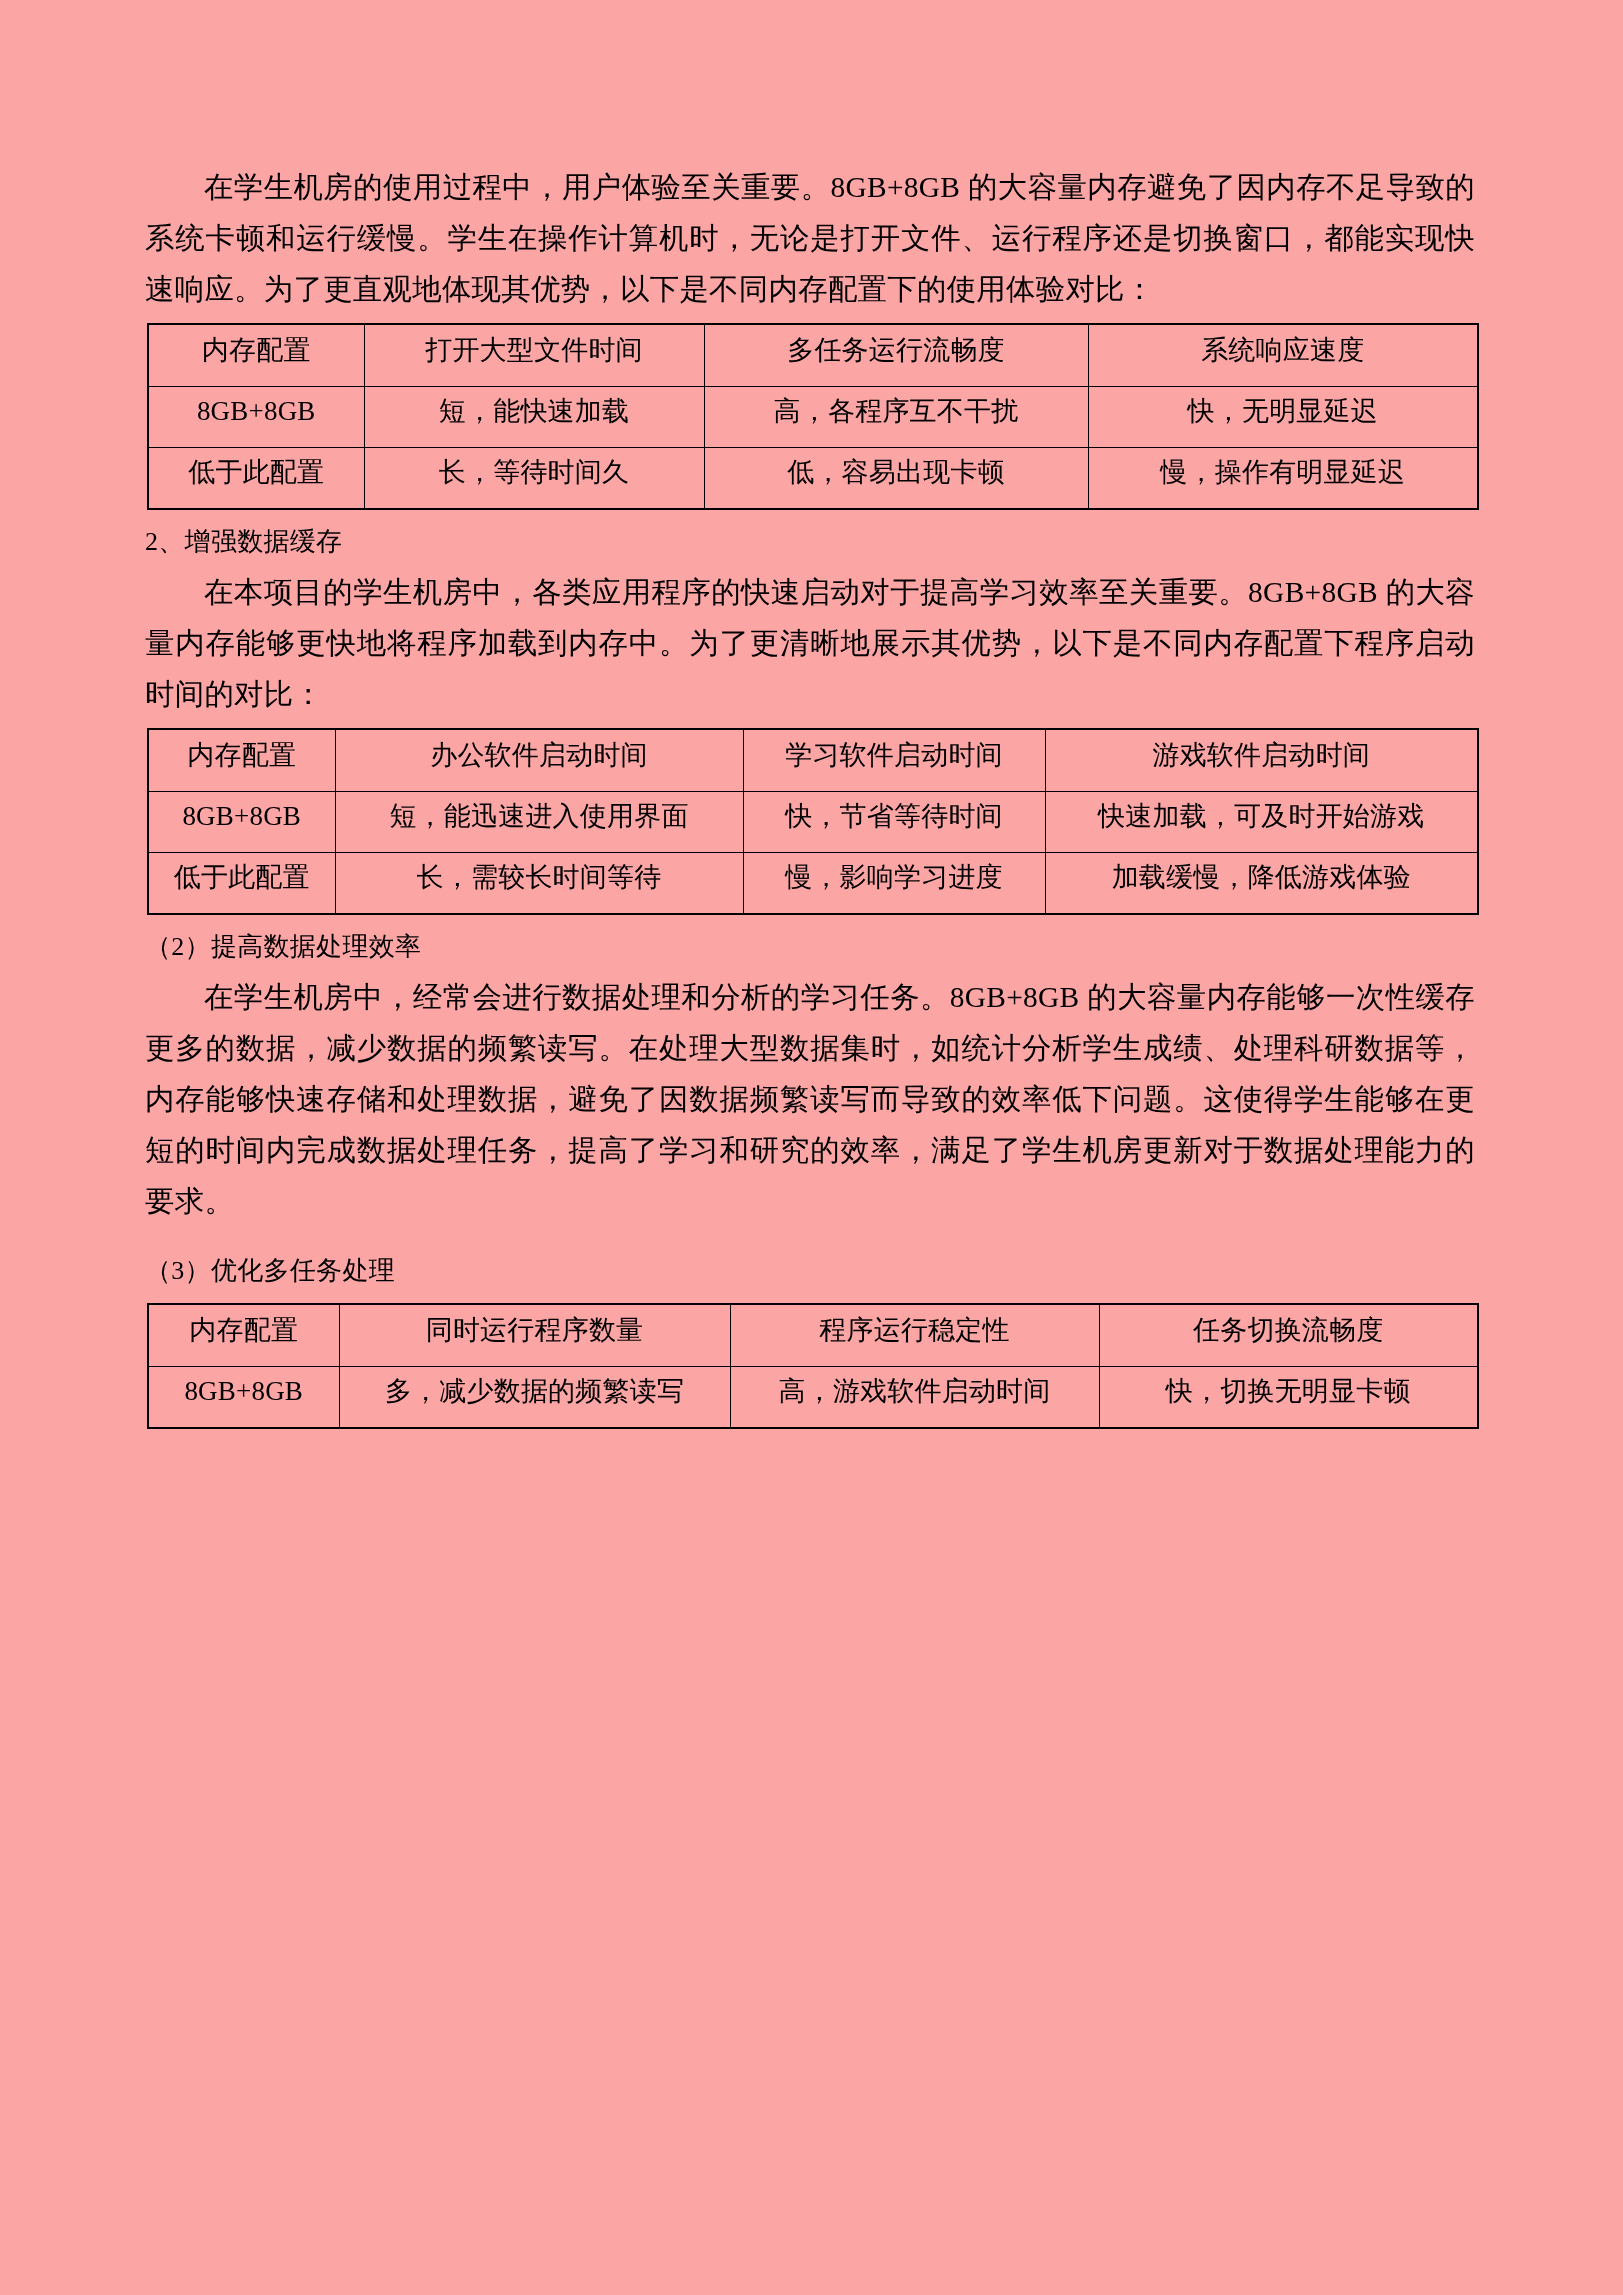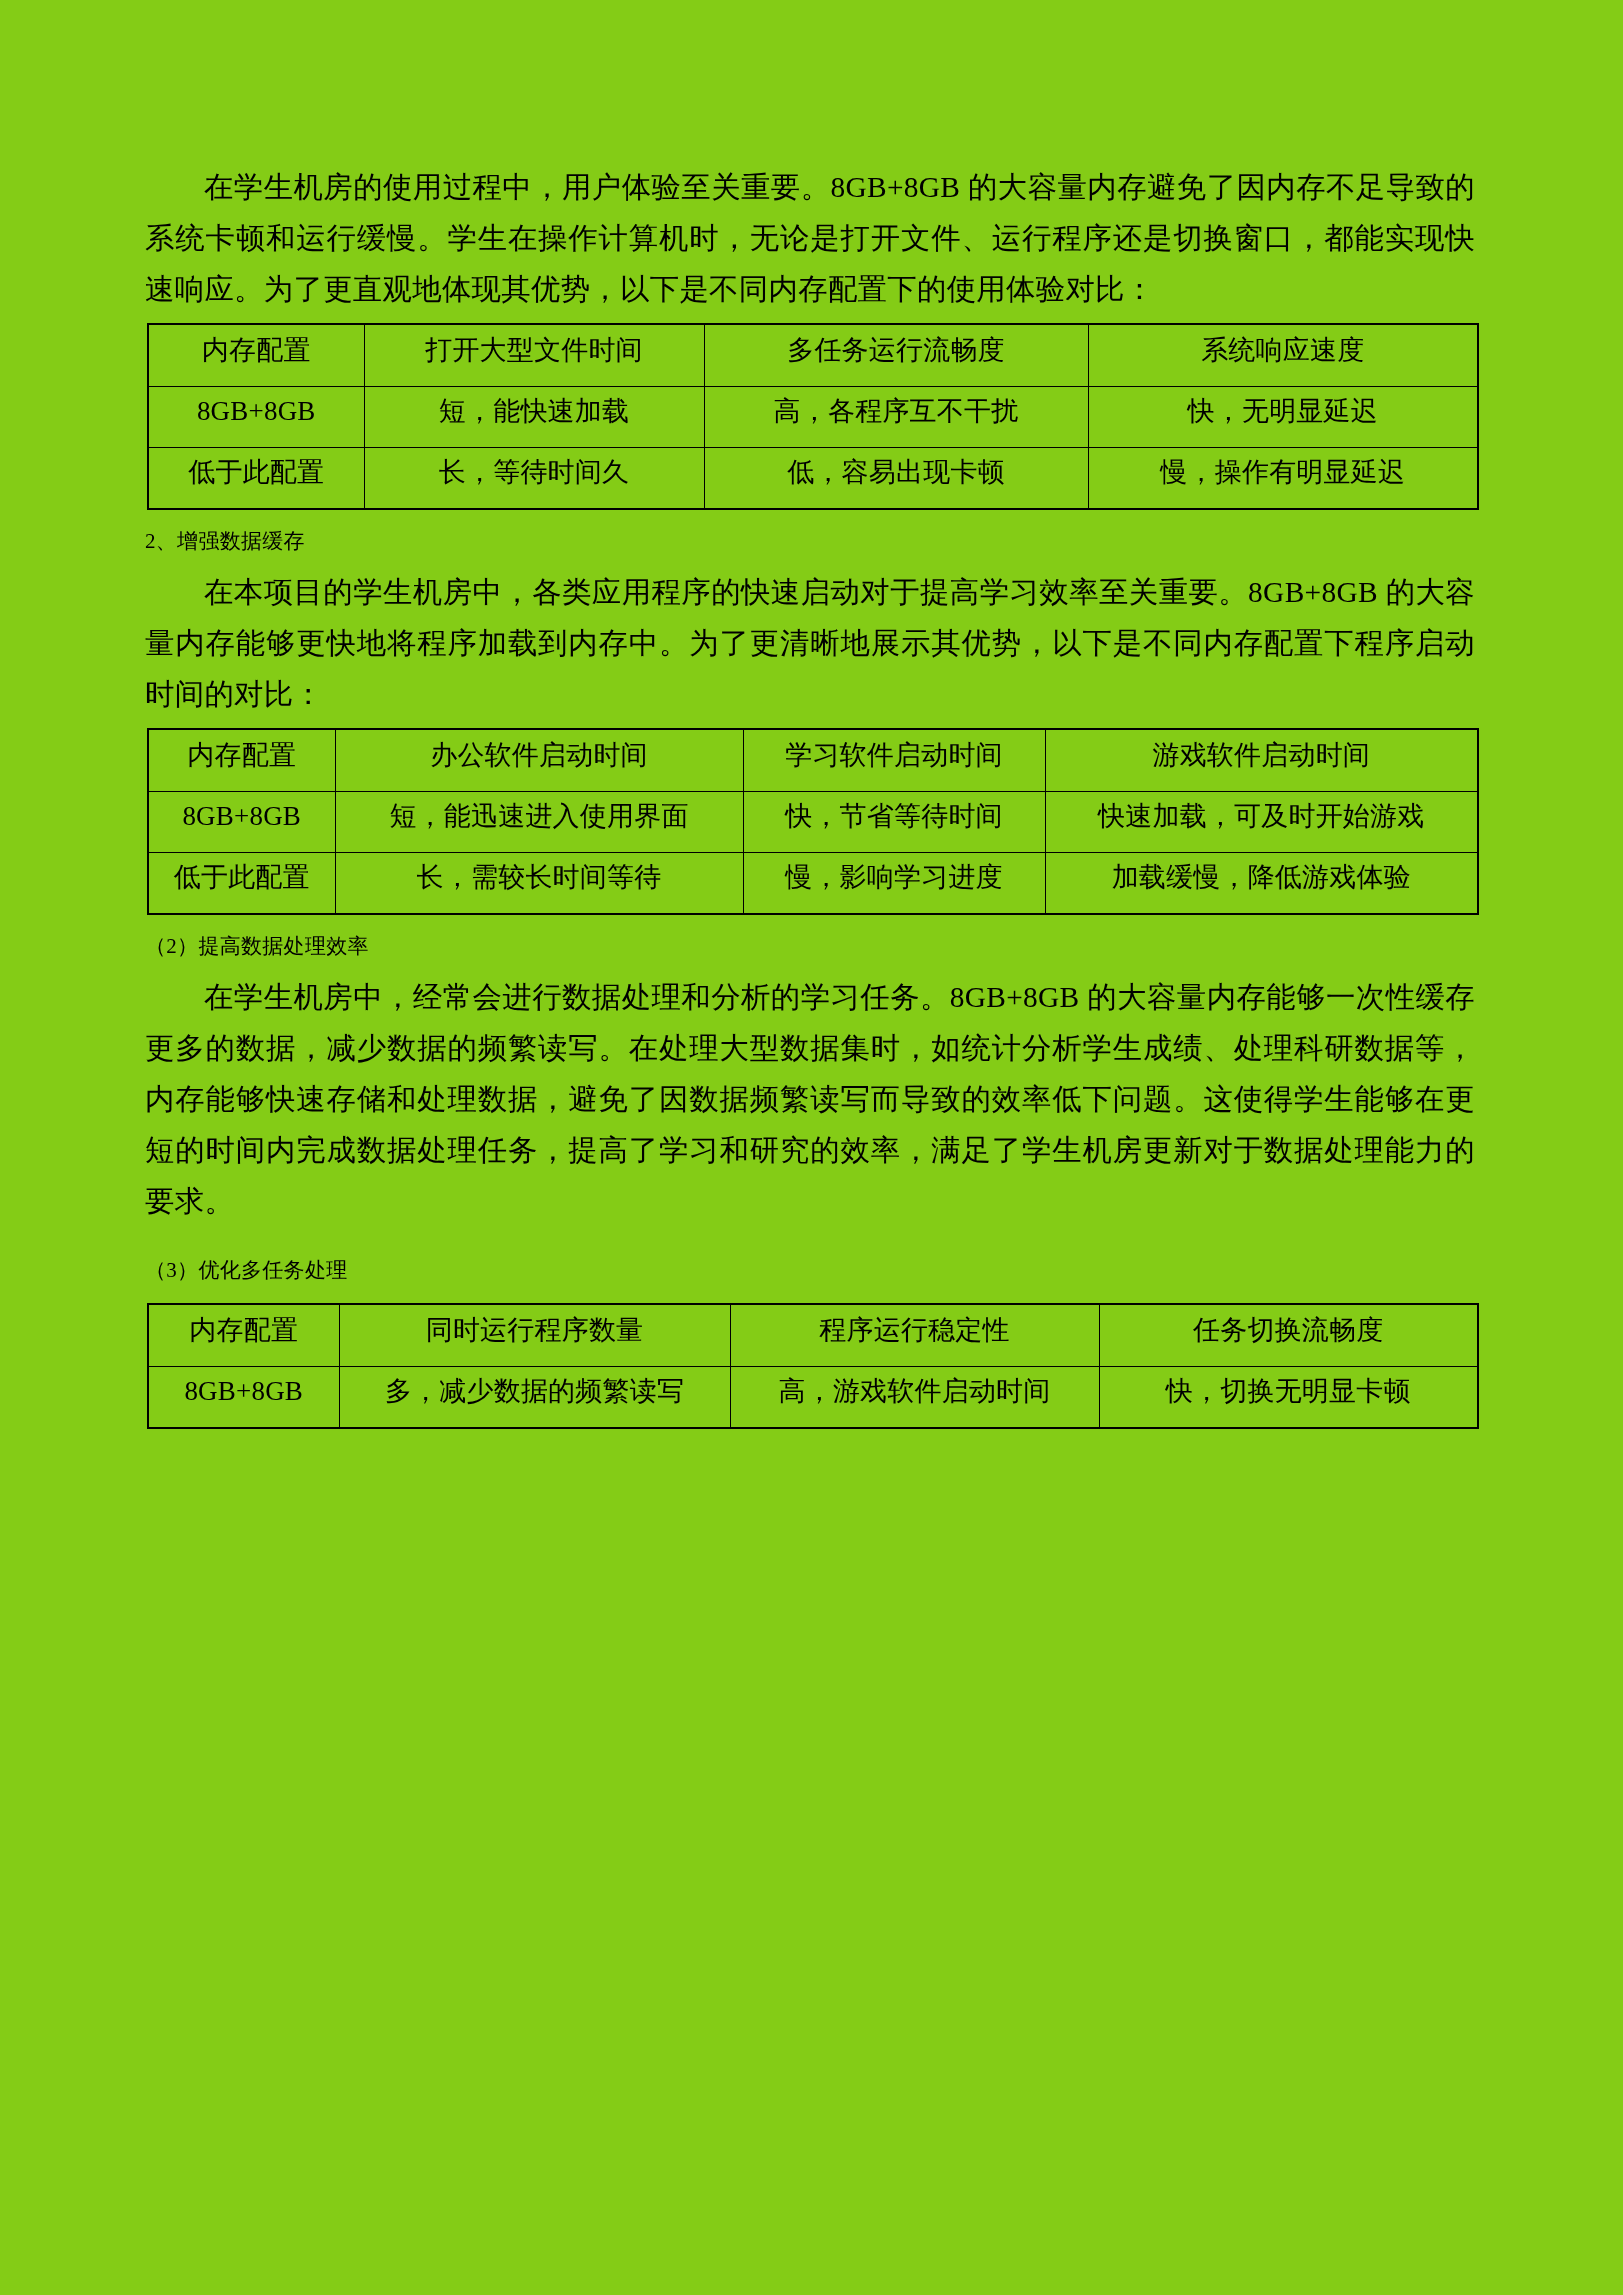--- a/index.html
+++ b/index.html
@@ -13,35 +13,35 @@
     font-family: "Liberation Serif", "DejaVu Serif", serif;
     color: #000000;
     position: relative;
     overflow: hidden;
   }
   .page {
     position: absolute;
     left: 0; top: 0;
     width: 1623px;
     height: 2295px;
-    background: #84cc16;
+    background: #fca5a5;
     box-sizing: border-box;
     padding: 162px 148px 0 145px;
   }
   .body-par {
     font-size: 29.4px;
     line-height: 51px;
     text-align: justify;
     text-justify: inter-ideograph;
     text-indent: 59px;
     margin: 0 0 1.3px 0;
     letter-spacing: 0.3px;
   }
   .head-par {
-    font-size: 21px;
+    font-size: 26px;
     line-height: 51px;
     text-indent: 0;
     margin: 0;
     letter-spacing: 0.3px;
   }
   .spacer-sm { height: 6.5px; }
   .spacer-md { height: 17px; }
 
   table.doc-table {
     border-collapse: collapse;

